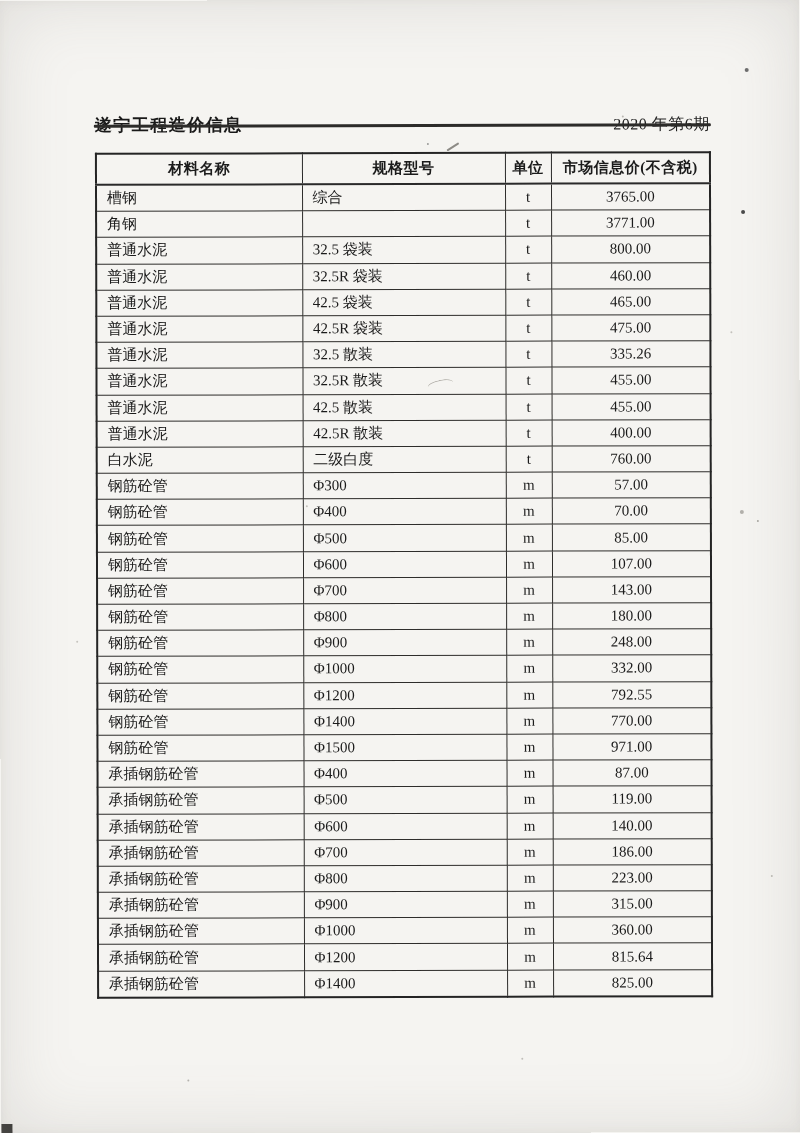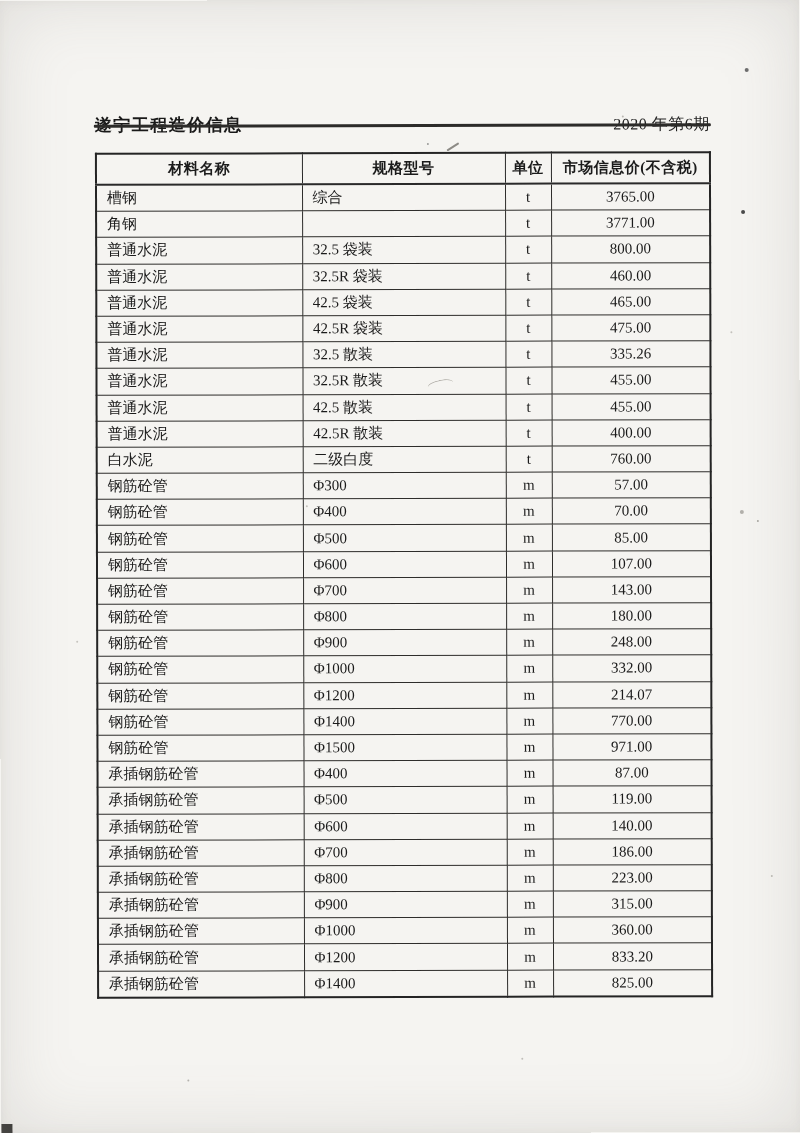--- a/index.html
+++ b/index.html
@@ -242,21 +242,21 @@
           <td class="c-mat">钢筋砼管</td>
           <td class="c-spec">Φ1000</td>
           <td class="c-unit">m</td>
           <td class="c-price">332.00</td>
         </tr>
 
         <tr>
           <td class="c-mat">钢筋砼管</td>
           <td class="c-spec">Φ1200</td>
           <td class="c-unit">m</td>
-          <td class="c-price">214.07</td>
+          <td class="c-price">792.55</td>
         </tr>
 
         <tr>
           <td class="c-mat">钢筋砼管</td>
           <td class="c-spec">Φ1400</td>
           <td class="c-unit">m</td>
           <td class="c-price">770.00</td>
         </tr>
 
         <tr>
@@ -312,21 +312,21 @@
           <td class="c-mat">承插钢筋砼管</td>
           <td class="c-spec">Φ1000</td>
           <td class="c-unit">m</td>
           <td class="c-price">360.00</td>
         </tr>
 
         <tr>
           <td class="c-mat">承插钢筋砼管</td>
           <td class="c-spec">Φ1200</td>
           <td class="c-unit">m</td>
-          <td class="c-price">833.20</td>
+          <td class="c-price">815.64</td>
         </tr>
 
         <tr>
           <td class="c-mat">承插钢筋砼管</td>
           <td class="c-spec">Φ1400</td>
           <td class="c-unit">m</td>
           <td class="c-price">825.00</td>
         </tr>
       </tbody>
   </table>

